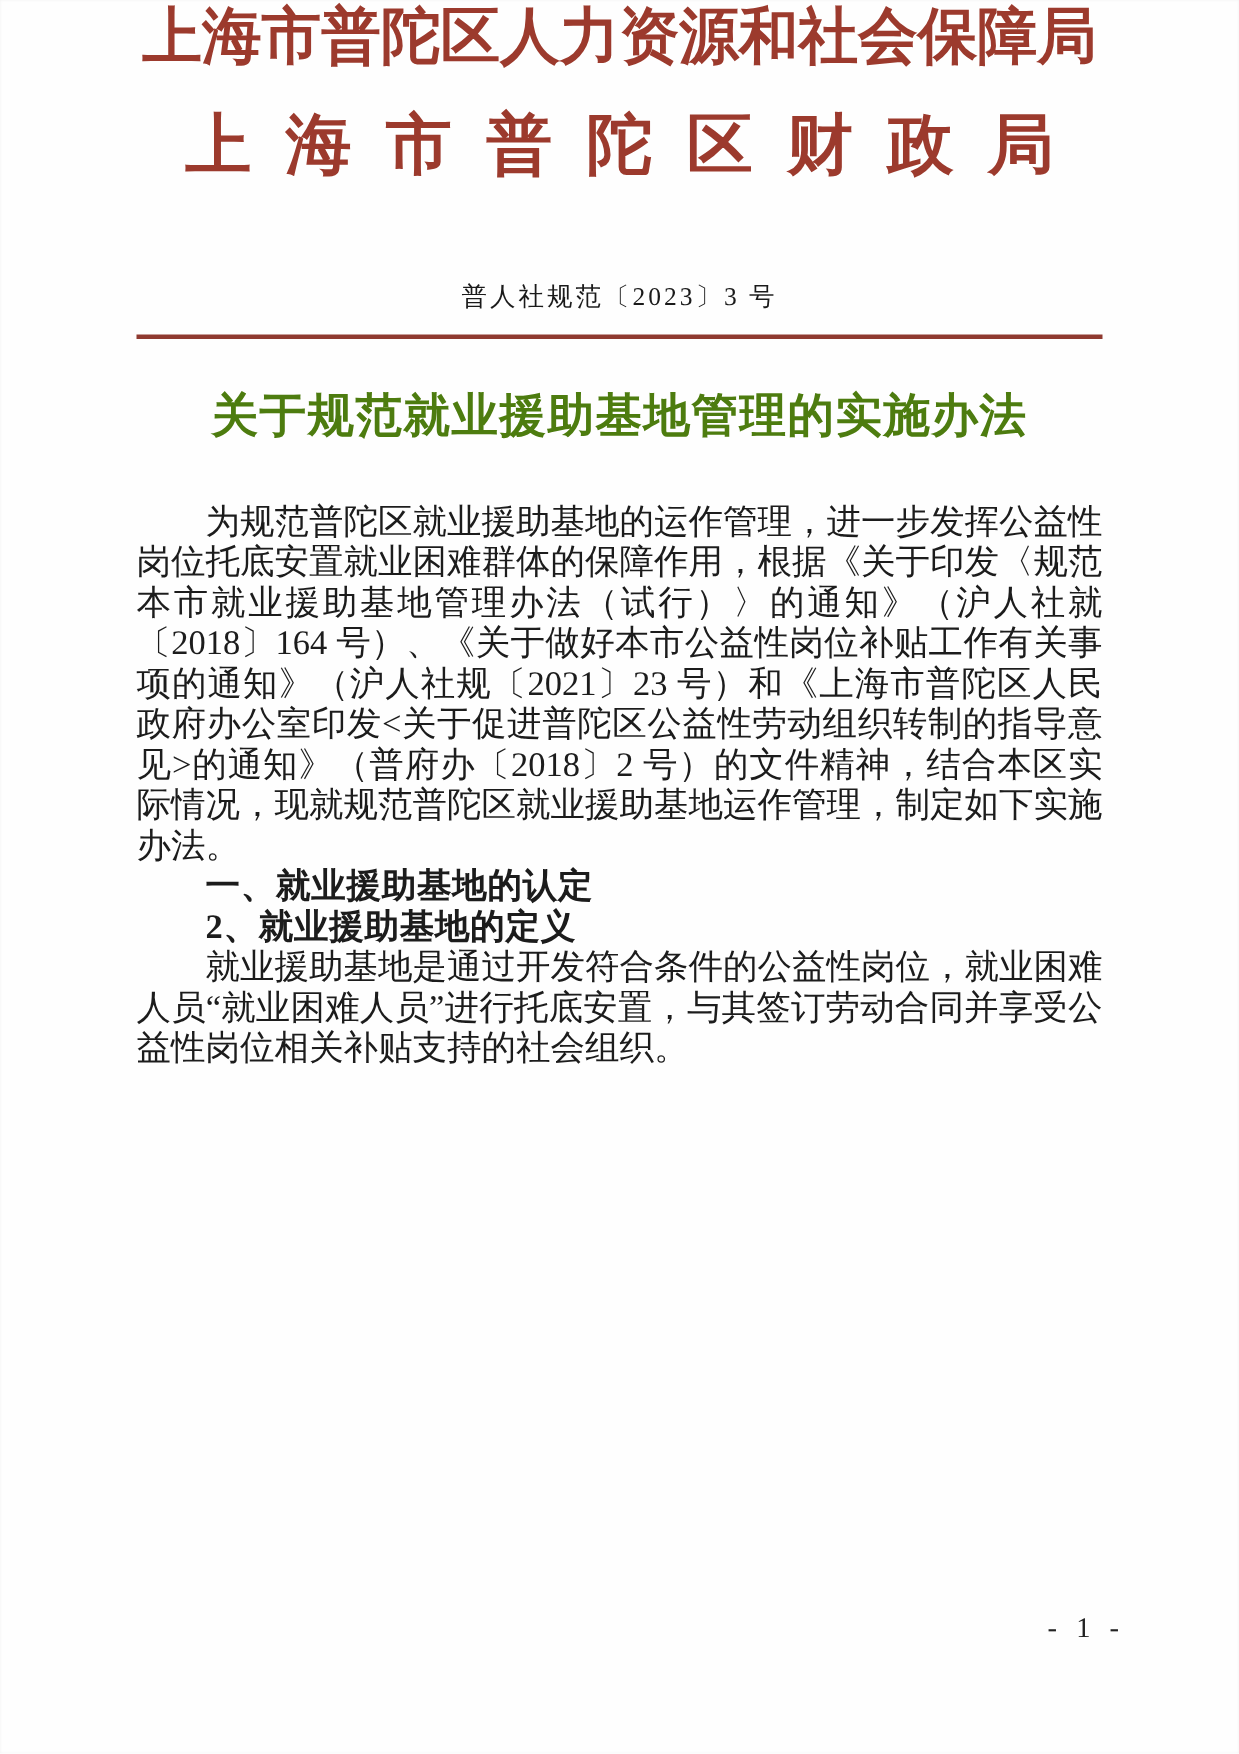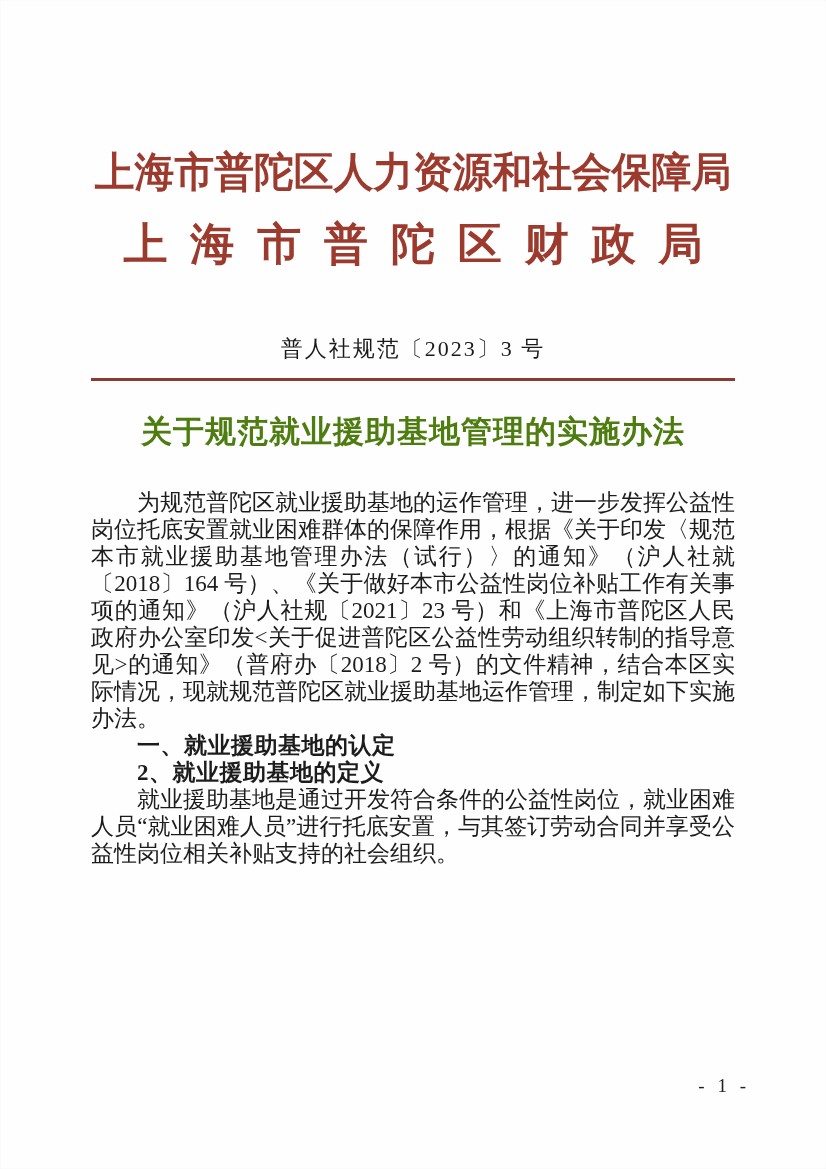--- a/index.html
+++ b/index.html
@@ -13,21 +13,20 @@
     width:826px;
     height:1169px;
     margin:0 auto;
     background:#fefefe;
     overflow:hidden;
     font-family:"Liberation Serif","DejaVu Serif",serif;
     color:var(--ink);
     box-shadow:inset 0 0 2px rgba(0,0,0,0.06);
   }
   .letterhead{
-    padding-top:148px;
     text-align:center;
   }
   .org-line1{
     font-size:41px;
     font-weight:bold;
     color:var(--red);
     letter-spacing:0px;
     line-height:1.2;
     transform:scaleX(0.97);
   }
@@ -36,21 +35,21 @@
     font-size:44px;
     font-weight:bold;
     color:var(--red);
     letter-spacing:0.52em;
     text-indent:0.52em;
     line-height:1.2;
   }
   .doc-number{
     margin-top:62px;
     text-align:center;
-    font-size:22px;
+    font-size:17px;
     color:#1a1a1a;
     letter-spacing:2px;
   }
   .red-rule{
     width:644px;
     margin:14px auto 0 auto;
     border:0;
     border-top:3px solid var(--line-red);
     height:0;
   }

